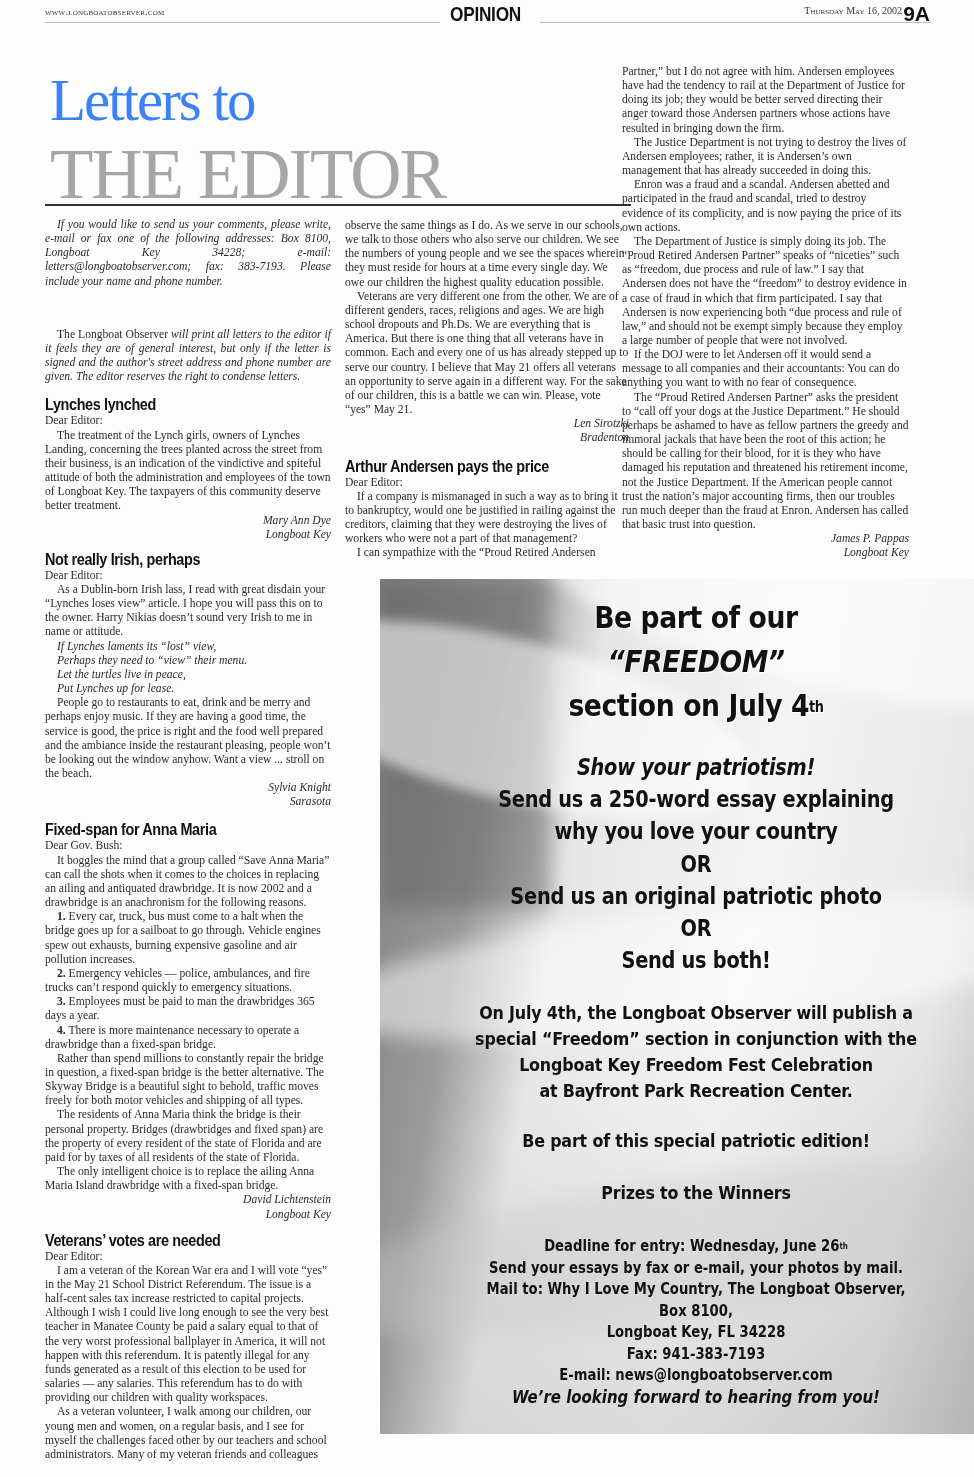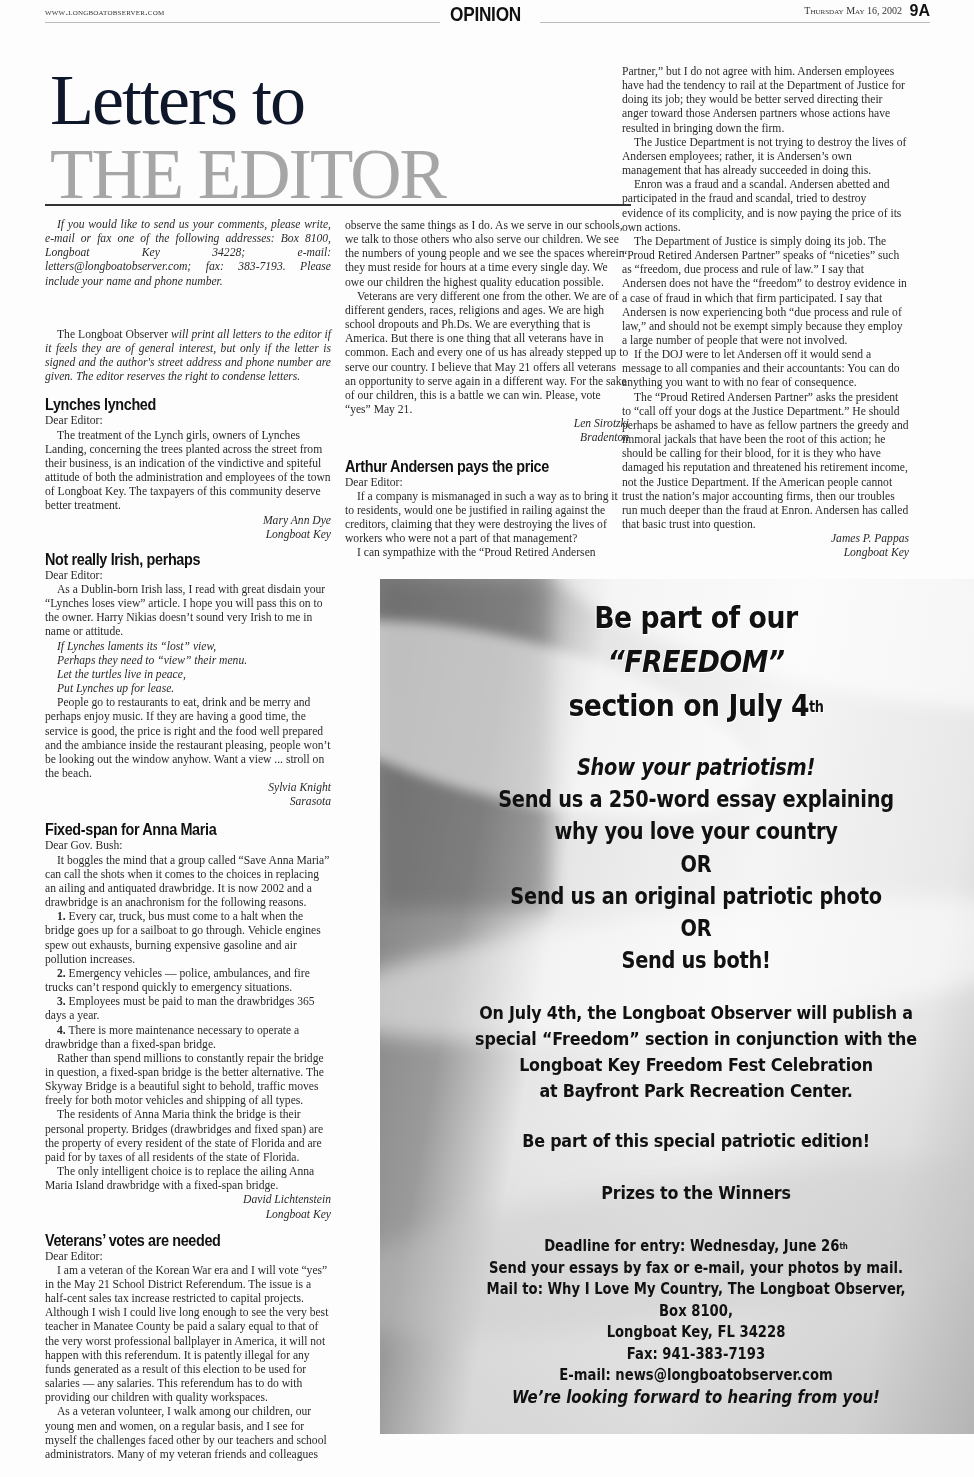--- a/index.html
+++ b/index.html
@@ -7,24 +7,24 @@
     width: 974px; height: 1477px; background: #fdfdfd; position: relative; overflow: hidden;
     font-family: "Liberation Serif", "DejaVu Serif", serif; color: #222;
   }
   .abs { position: absolute; }
   
   .hdr-url { left: 45px; top: 6px; font-size: 10.5px; letter-spacing: 0.2px; font-variant: small-caps; color:#333; }
   .hdr-rule-l { left: 45px; top: 22px; width: 395px; height: 1px; background: #bbb; }
   .hdr-rule-r { left: 540px; top: 22px; width: 390px; height: 1px; background: #bbb; }
   .hdr-sec { left: 450px; top: 2px; font-family: "Liberation Sans", sans-serif; font-weight: bold; font-size: 21px; transform: scaleX(0.82); transform-origin: left top; letter-spacing: -0.3px; color:#111; }
   .hdr-date { right: 72px; top: 5px; font-size: 10px; font-variant: small-caps; color:#333; }
-  .hdr-page { right: 44px; top: 2px; font-family: "Liberation Sans", sans-serif; font-weight: 900; font-size: 16px; color:#111; }
+  .hdr-page { right: 44px; top: 2px; font-family: "Liberation Sans", sans-serif; font-weight: 900; font-size: 21px; color:#111; }
 
   
-  .mast1 { left: 50px; top: 58px; font-size: 72px; line-height: 84px; color: #0f172a; letter-spacing: -2px; }
+  .mast1 { left: 50px; top: 58px; font-size: 59px; line-height: 84px; color: #3b82f6; letter-spacing: -2px; }
   .mast2 { left: 50px; top: 138px; font-size: 71px; line-height: 72px; color: #a6a6a6; letter-spacing: -2px; }
   .mast-rule { left: 45px; top: 204px; width: 586px; height: 2px; background: #333; }
 
   .col { position: absolute; font-size: 11.6px; line-height: 14.15px; color: #2a2a2a; }
   .col p { margin: 0; text-indent: 12px; text-align: left; }
   .col p.noind { text-indent: 0; }
   .col p.verse { font-style: italic; text-indent: 0; padding-left: 12px; }
   .col .intro { font-style: italic; text-align: justify; }
   .col .intro-b { text-align: justify; margin-top: 39px; }
   .col .intro-b i { font-style: italic; }
@@ -134,21 +134,21 @@
   <div>
     <p class="noind">observe the same things as I do. As we serve in our schools, we talk to those others who also serve our children. We see the numbers of young people and we see the spaces wherein they must reside for hours at a time every single day. We owe our children the highest quality education possible.</p>
     <p>Veterans are very different one from the other. We are of different genders, races, religions and ages. We are high school dropouts and Ph.Ds. We are everything that is America. But there is one thing that all veterans have in common. Each and every one of us has already stepped up to serve our country. I believe that May 21 offers all veterans an opportunity to serve again in a different way. For the sake of our children, this is a battle we can win. Please, vote “yes” May 21.</p>
     <p class="sig">Len Sirotzki</p>
     <p class="sig">Bradenton</p>
   </div>
   <div style="height:12px"></div>
   <div>
     <h3>Arthur Andersen pays the price</h3>
     <p class="noind">Dear Editor:</p>
-    <p>If a company is mismanaged in such a way as to bring it to residents, would one be justified in railing against the creditors, claiming that they were destroying the lives of workers who were not a part of that management?</p>
+    <p>If a company is mismanaged in such a way as to bring it to bankruptcy, would one be justified in railing against the creditors, claiming that they were destroying the lives of workers who were not a part of that management?</p>
     <p>I can sympathize with the “Proud Retired Andersen</p>
   </div>
 </div>
 
 <div class="col col3">
   <div>
     <p class="noind">Partner,” but I do not agree with him. Andersen employees have had the tendency to rail at the Department of Justice for doing its job; they would be better served directing their anger toward those Andersen partners whose actions have resulted in bringing down the firm.</p>
     <p>The Justice Department is not trying to destroy the lives of Andersen employees; rather, it is Andersen’s own management that has already succeeded in doing this.</p>
     <p>Enron was a fraud and a scandal. Andersen abetted and participated in the fraud and scandal, tried to destroy evidence of its complicity, and is now paying the price of its own actions.</p>
     <p>The Department of Justice is simply doing its job. The “Proud Retired Andersen Partner” speaks of “niceties” such as “freedom, due process and rule of law.” I say that Andersen does not have the “freedom” to destroy evidence in a case of fraud in which that firm participated. I say that Andersen is now experiencing both “due process and rule of law,” and should not be exempt simply because they employ a large number of people that were not involved.</p>

